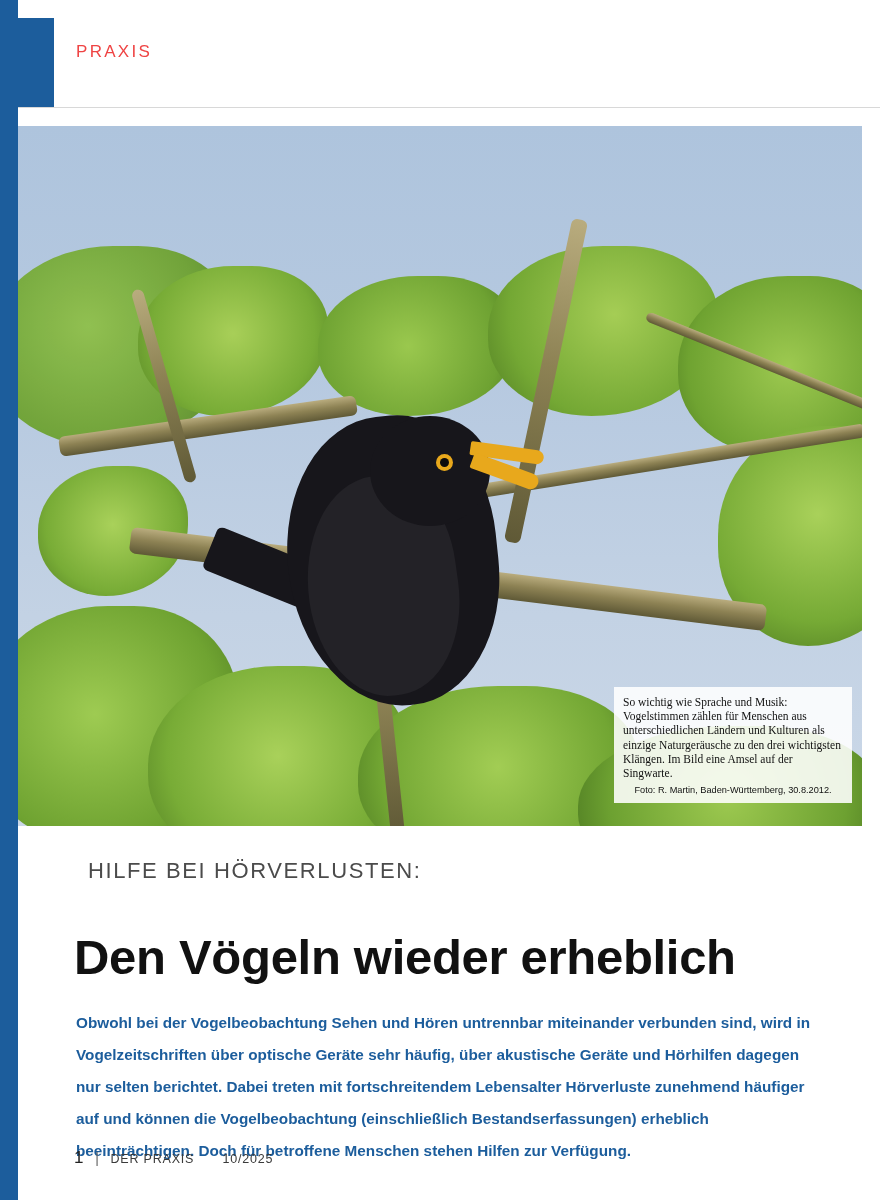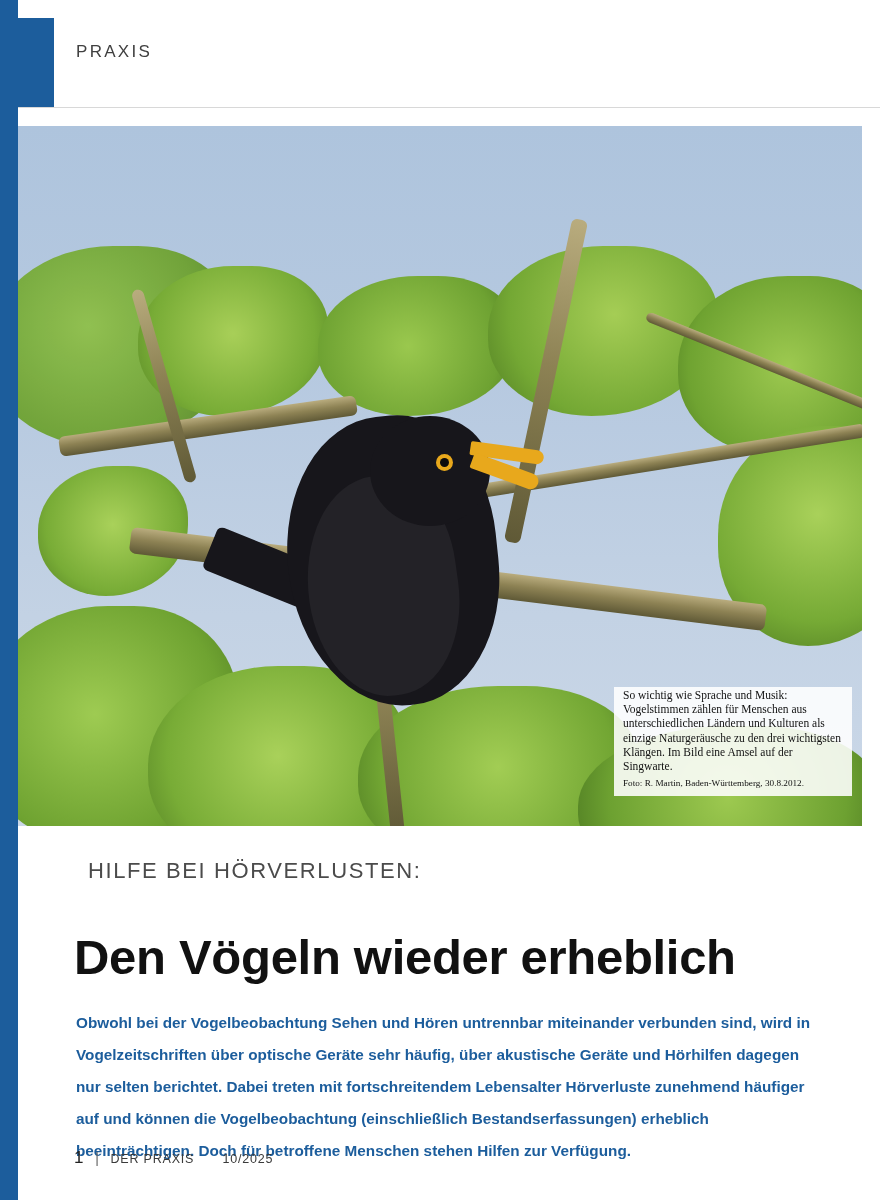--- a/index.html
+++ b/index.html
@@ -46,21 +46,21 @@
     width: 36px;
     height: 90px;
     background: #1c5d9c;
   }
   .header-label {
     position: absolute;
     left: 58px;
     top: 42px;
     font-size: 17px;
     letter-spacing: 2.3px;
-    color: #404040;
+    color: #ef4444;
     font-weight: 400;
   }
   .header-rule {
     position: absolute;
     left: 18px;
     top: 107px;
     width: 862px;
     height: 1px;
     background: #d8d8d8;
   }
@@ -101,38 +101,38 @@
   }
   .beak {
     position: absolute;
     background: #e8a81c;
   }
   .caption-box {
     position: absolute;
     left: 596px;
     top: 561px;
     width: 238px;
-    padding: 1px 9px 7px 9px;
+    padding: 8px 9px 7px 9px;
     background: rgba(255,255,255,0.88);
     box-sizing: border-box;
   }
   .caption-text {
     font-family: "Liberation Serif", serif;
     font-size: 11.5px;
     line-height: 14.2px;
     color: #111111;
     margin: 0;
   }
   .caption-credit {
-    font-family: Liberation Serif, serif;
+    font-family: Liberation Sans, sans-serif;
     font-size: 9.2px;
     line-height: 12px;
     color: #111111;
     margin: 4px 0 0 0;
-    text-align: left;
+    text-align: center;
   }
   
   .kicker {
     position: absolute;
     left: 88px;
     top: 858px;
     font-size: 22px;
     letter-spacing: 1.6px;
     color: #4b4b4b;
     font-weight: 400;

